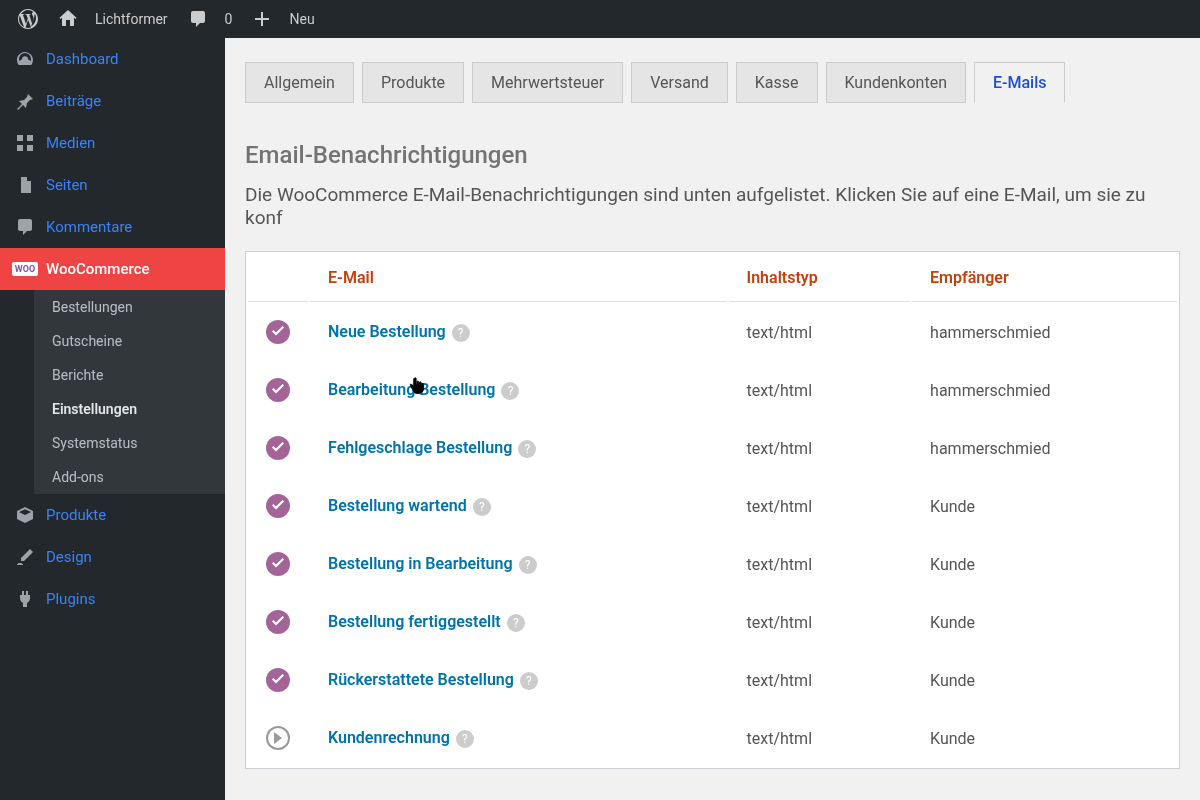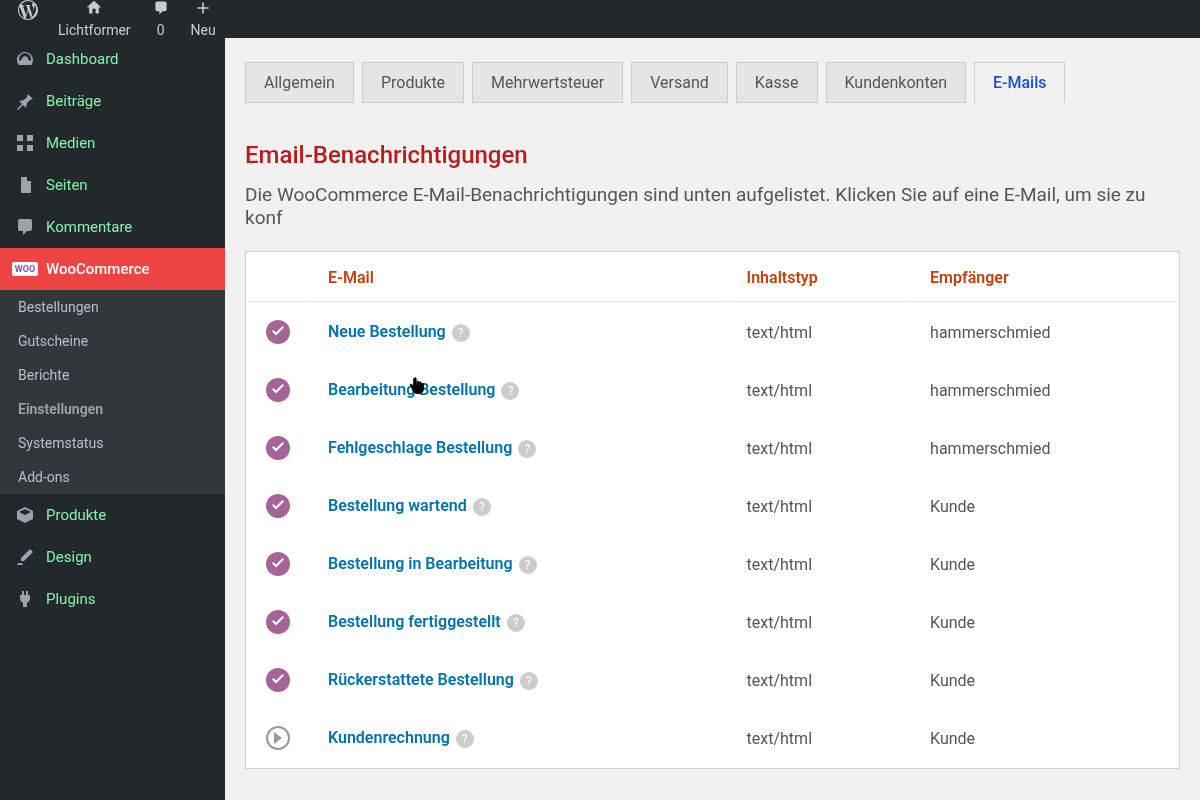--- a/index.html
+++ b/index.html
@@ -1,40 +1,40 @@
 <!DOCTYPE html>
 <html><head>
 <meta charset="utf-8">
 <style>
 * { margin: 0; padding: 0; box-sizing: border-box; font-family: -apple-system, BlinkMacSystemFont, "Segoe UI", Roboto, sans-serif; }
 body { background: #f1f1f1; width: 1200px; height: 800px; overflow: hidden; }
 
 .topbar { background: #23282d; height: 38px; display: flex; align-items: center; color: #ccc; padding: 0 8px; font-size: 14px; }
-.topbar-item { display: flex; align-items: center; gap: 6px; padding: 0 10px; height: 100%; cursor: pointer; flex-direction: column; }
+.topbar-item { display: flex; align-items: center; gap: 17px; padding: 0 10px; height: 100%; cursor: pointer; }
 
 .container { display: flex; height: calc(100% - 38px); }
 
 .sidebar { background: #23282d; width: 225px; color: #eee; font-size: 15px; flex-shrink: 0; }
-.menu-item { display: flex; align-items: center; gap: 10px; padding: 10px 14px; cursor: pointer; color: #86efac; position: relative; }
+.menu-item { display: flex; align-items: center; gap: 10px; padding: 10px 14px; cursor: pointer; color: #3b82f6; position: relative; }
 .menu-item.active { background: #ef4444; color: #fff; font-weight: 500; }
 .menu-item.active::after { content: ""; position: absolute; right: -10px; top: 50%; transform: translateY(-50%); border: 10px solid transparent; border-right-color: #f1f1f1; }
 .menu-icon { width: 22px; height: 22px; display: flex; align-items: center; justify-content: center; color: rgba(240,245,250,0.6); }
 .menu-item.active .menu-icon { color: #fff; }
-.submenu { background: #32373c; }
+.submenu { background: #32373c; margin-left: 34px; }
 .submenu-item { padding: 9px 14px 9px 18px; cursor: pointer; color: rgba(240,245,250,0.7); font-size: 14px; }
-.submenu-item.current { color: #a3a3a3; font-weight: 600; }
+.submenu-item.current { color: #e5e5e5; font-weight: 600; }
 .woo-badge { background: #fff; color: #7f54b3; font-size: 9px; font-weight: 700; padding: 2px 3px; border-radius: 2px; }
 
 .content { flex: 1; padding: 0; overflow: hidden; background: #f1f1f1; }
 .tabs { display: flex; gap: 8px; padding: 24px 20px 16px 20px; }
 .tab { background: #e5e5e5; border: 1px solid #ccc; padding: 10px 18px; font-size: 16px; color: #555; cursor: pointer; }
 .tab.active { background: #f1f1f1; border-bottom-color: #f1f1f1; color: #1d4ed8; font-weight: 500; }
 
 .section { padding: 22px 20px; }
-.section h2 { font-size: 24px; font-weight: 500; color: #b91c1c; margin-bottom: 14px; }
+.section h2 { font-size: 24px; font-weight: 500; color: #737373; margin-bottom: 14px; }
 .section p { font-size: 19px; color: #555; margin-bottom: 22px; }
 
 .email-table { background: #fff; border: 1px solid #ccd0d4; width: 100%; }
 .email-table thead th { text-align: left; padding: 14px 18px; font-size: 16px; font-weight: 600; color: #c2410c; border-bottom: 1px solid #e1e1e1; }
 .email-table tbody td { padding: 16px 18px; font-size: 16px; color: #555; }
 .status-cell { width: 50px; }
 .status-dot { width: 24px; height: 24px; border-radius: 50%; display: flex; align-items: center; justify-content: center; }
 .status-dot.enabled { background: #a46497; color: #fff; }
 .status-dot.manual { border: 2px solid #999; color: #999; }
 .email-name { color: #0073aa; font-weight: 600; cursor: pointer; }

